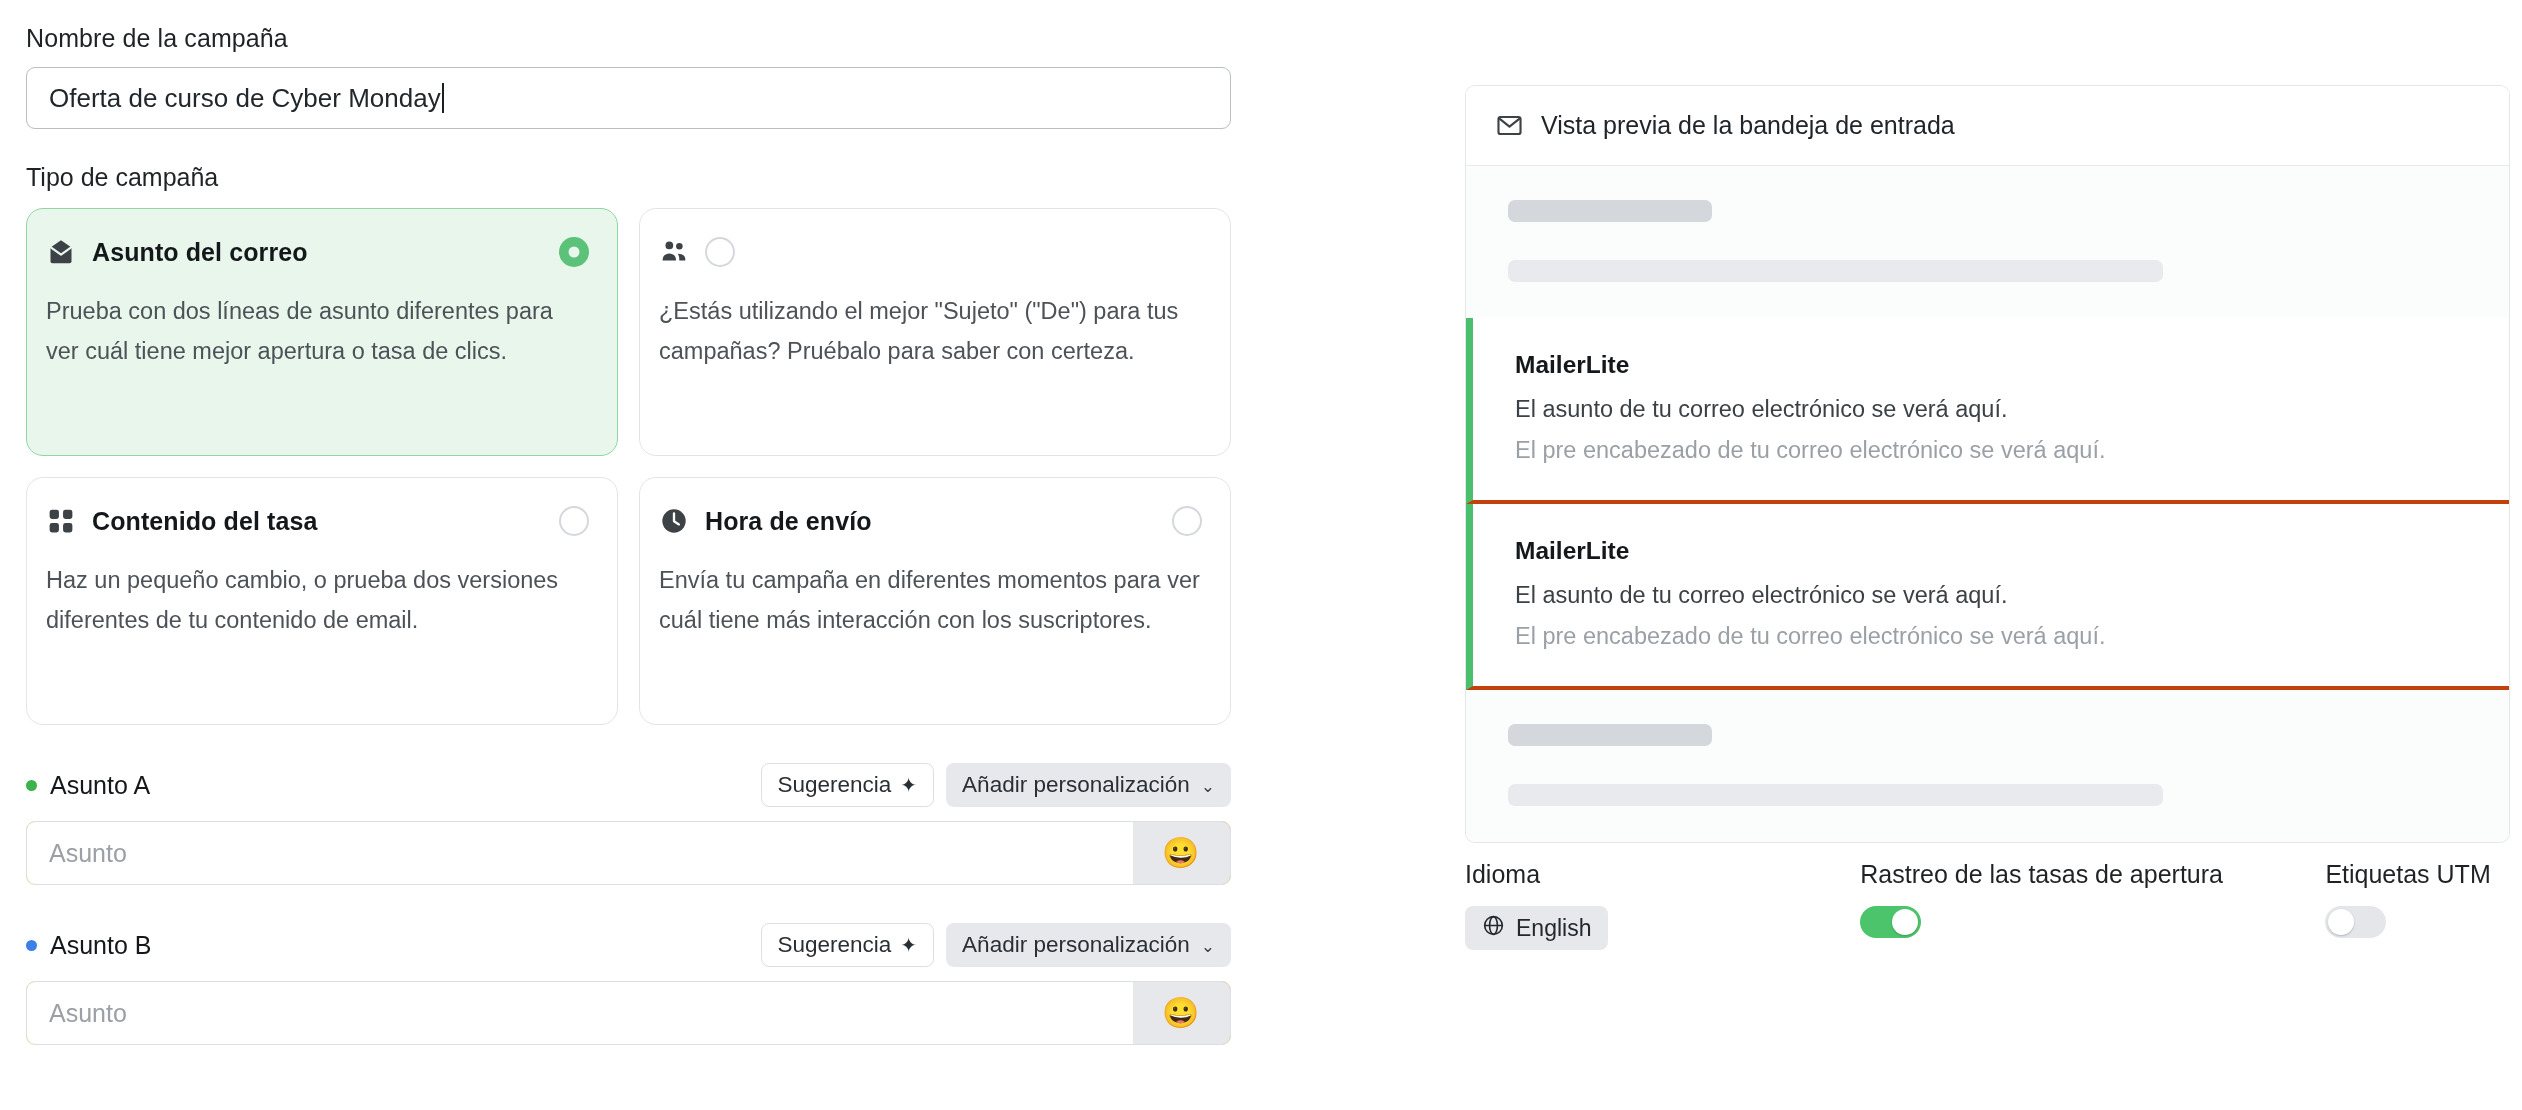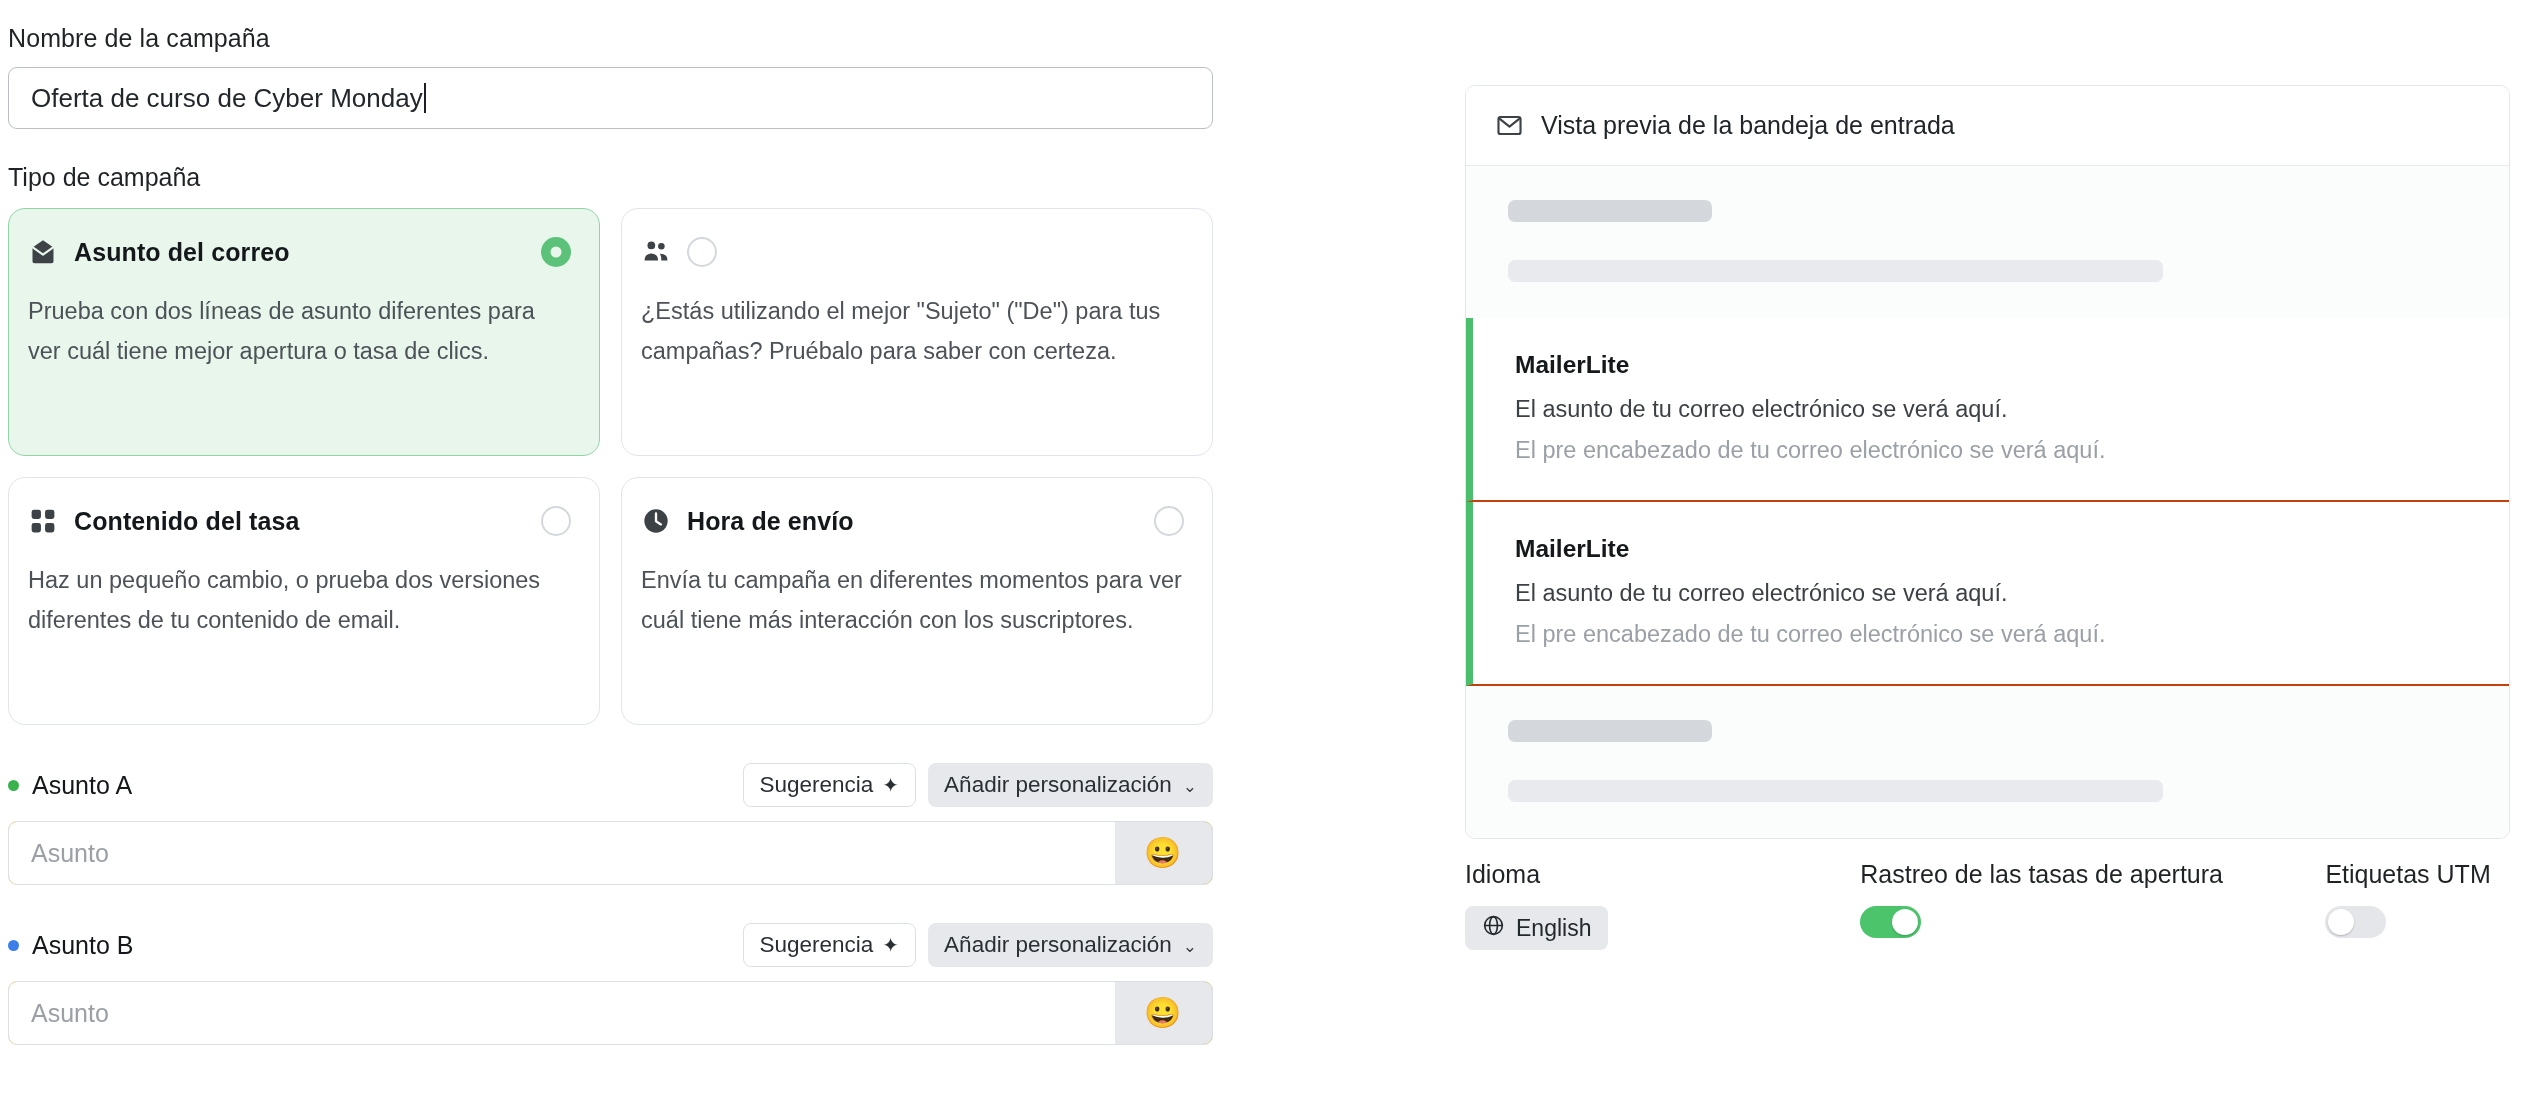--- a/index.html
+++ b/index.html
@@ -13,21 +13,21 @@
   }
   .page {
     position: relative;
     width: 2522px; height: 1110px;
     background: #ffffff;
   }
 
   
   .left-col {
     position: absolute;
-    left: 8px; top: 24px;
+    left: 26px; top: 24px;
     width: 1031px;
   }
   .field-label {
     font-size: 25px;
     color: #1f2326;
     font-weight: 400;
     letter-spacing: 0.1px;
     margin-bottom: 14px;
   }
   .text-input {
@@ -245,21 +245,21 @@
   .sk-bar {
     border-radius: 7px;
     background: #d4d7dc;
   }
   .sk-short { width: 204px; height: 22px; }
   .sk-long  { width: 655px; height: 22px; background: #e8eaee; margin-top: 38px;}
 
   .mail-item {
     background: #ffffff;
     border-left: 7px solid #4cbf6e;
-    border-bottom: 2px solid #c2410c;
+    border-bottom: 4px solid #c2410c;
     padding: 33px 36px 36px 42px;
   }
   .mail-sender {
     font-size: 24.5px;
     font-weight: 700;
     color: #14181b;
     margin-bottom: 17px;
   }
   .mail-subject {
     font-size: 23.5px;

